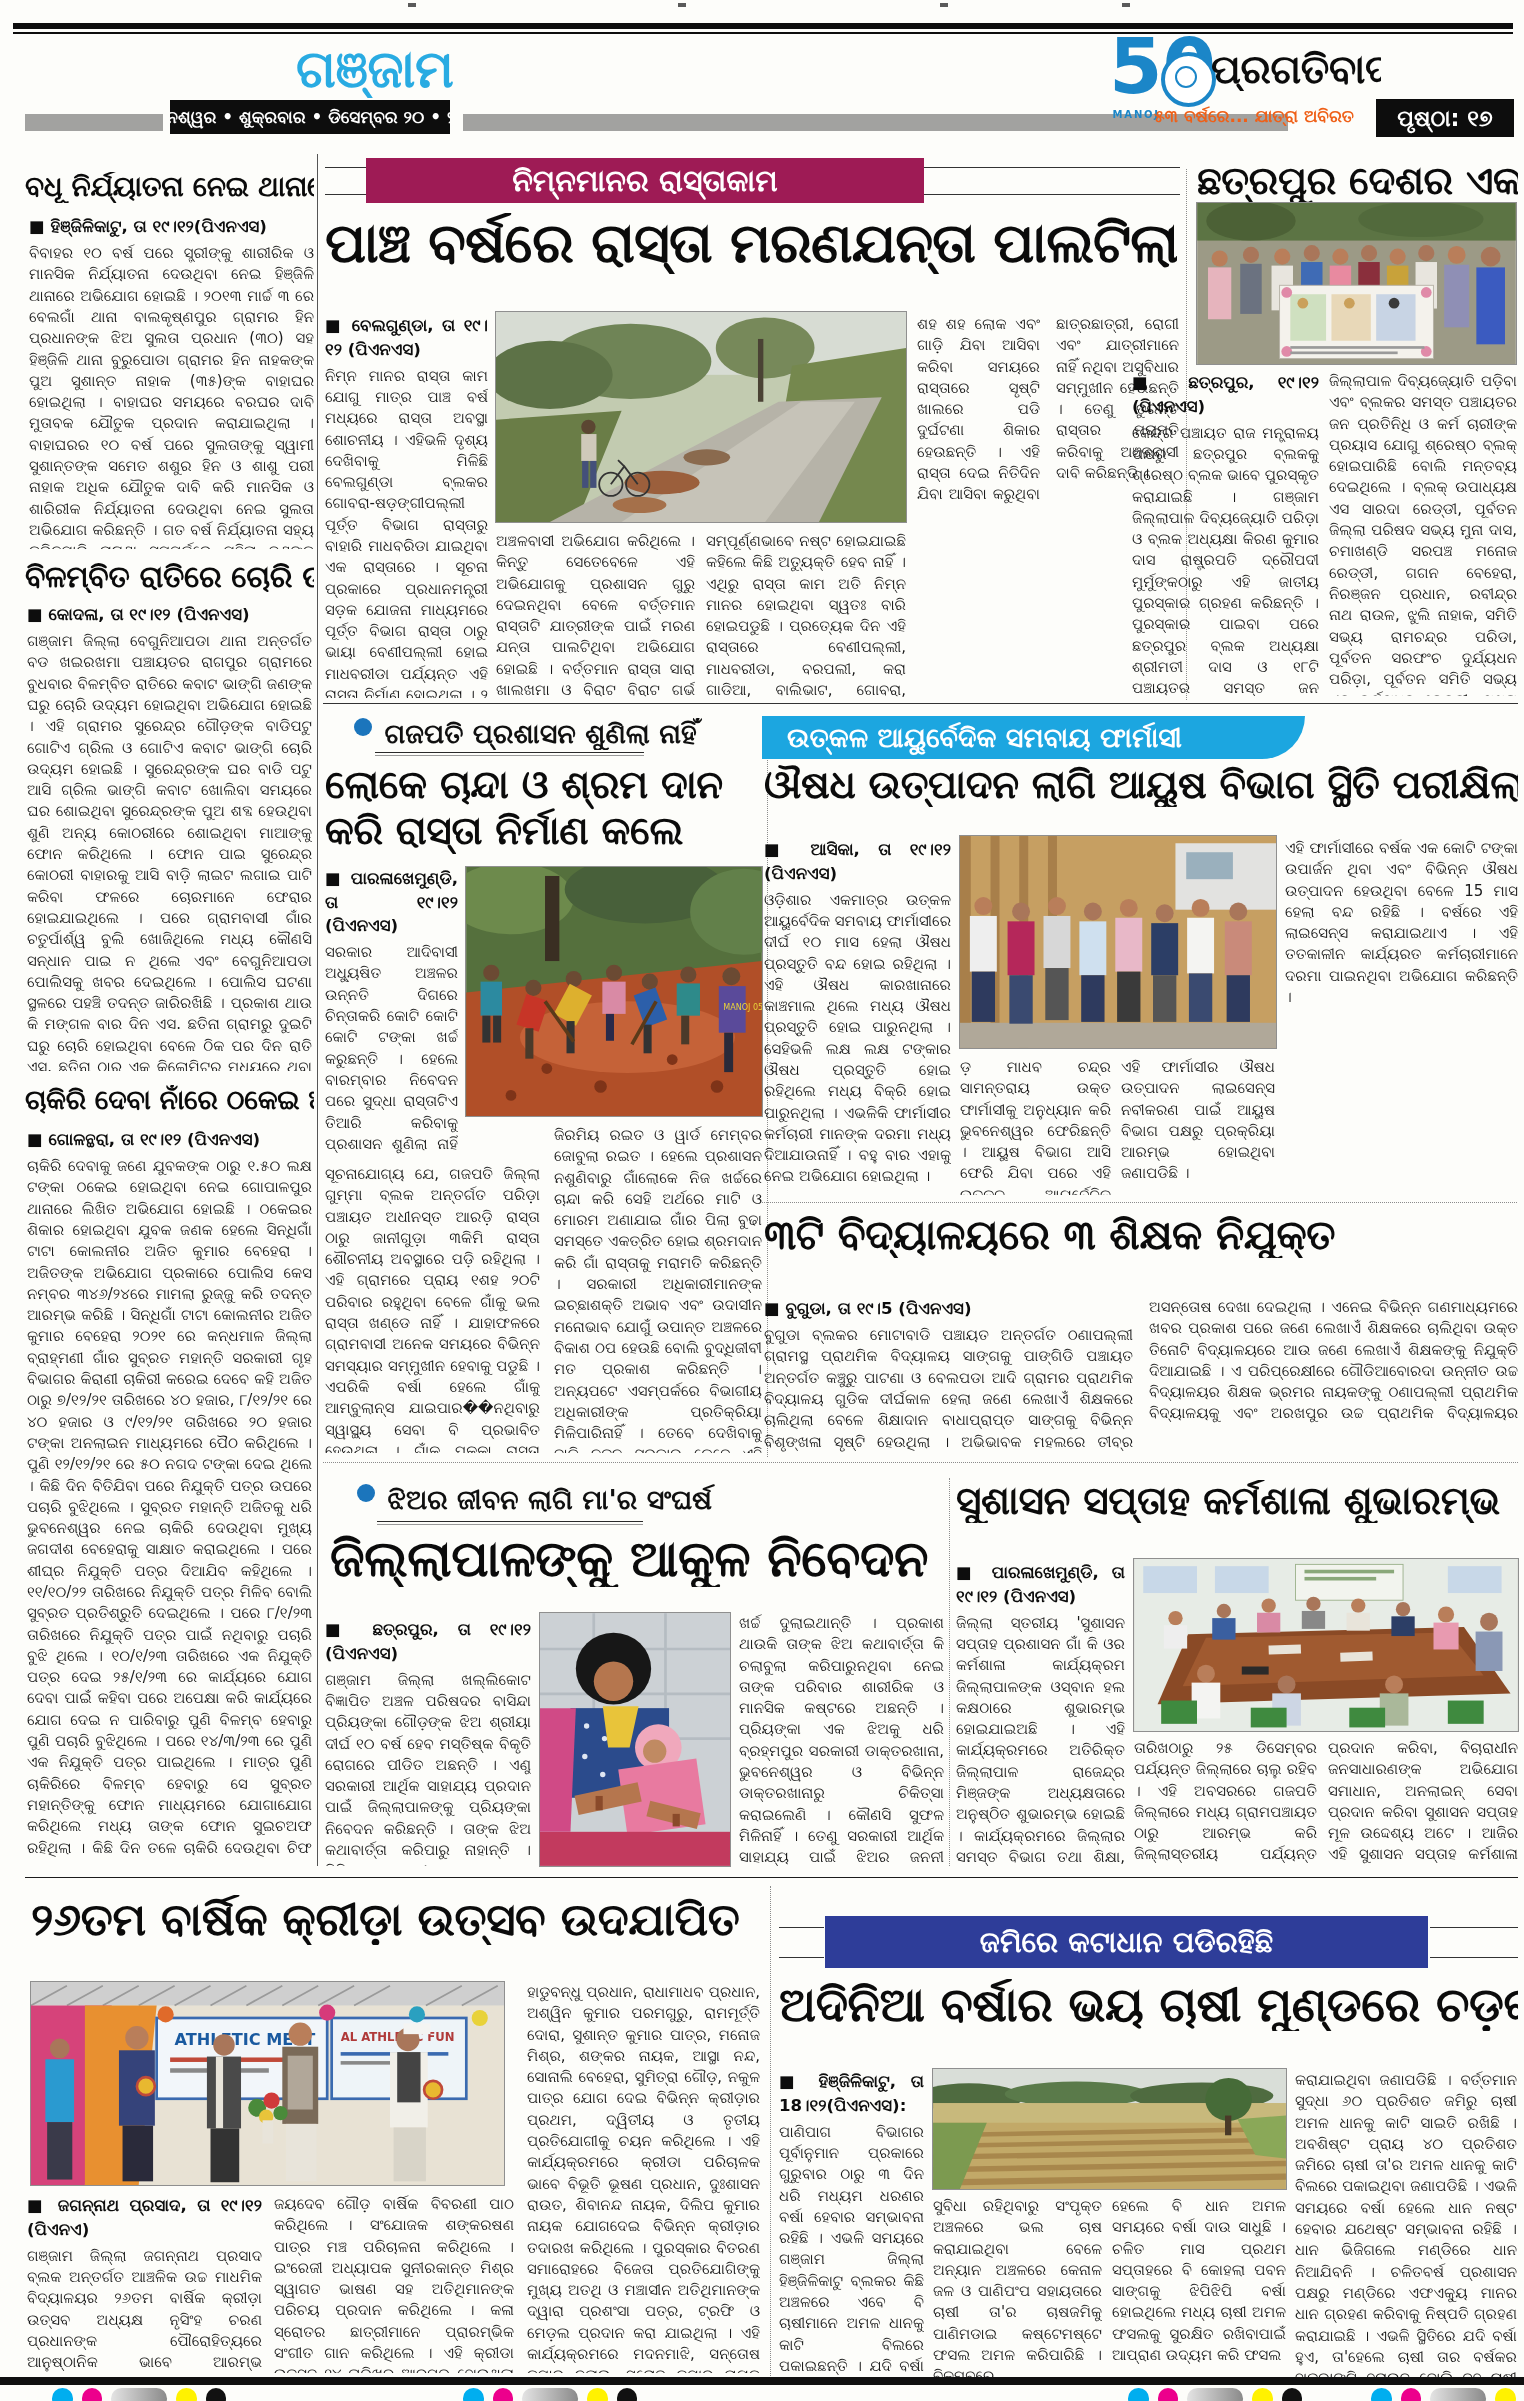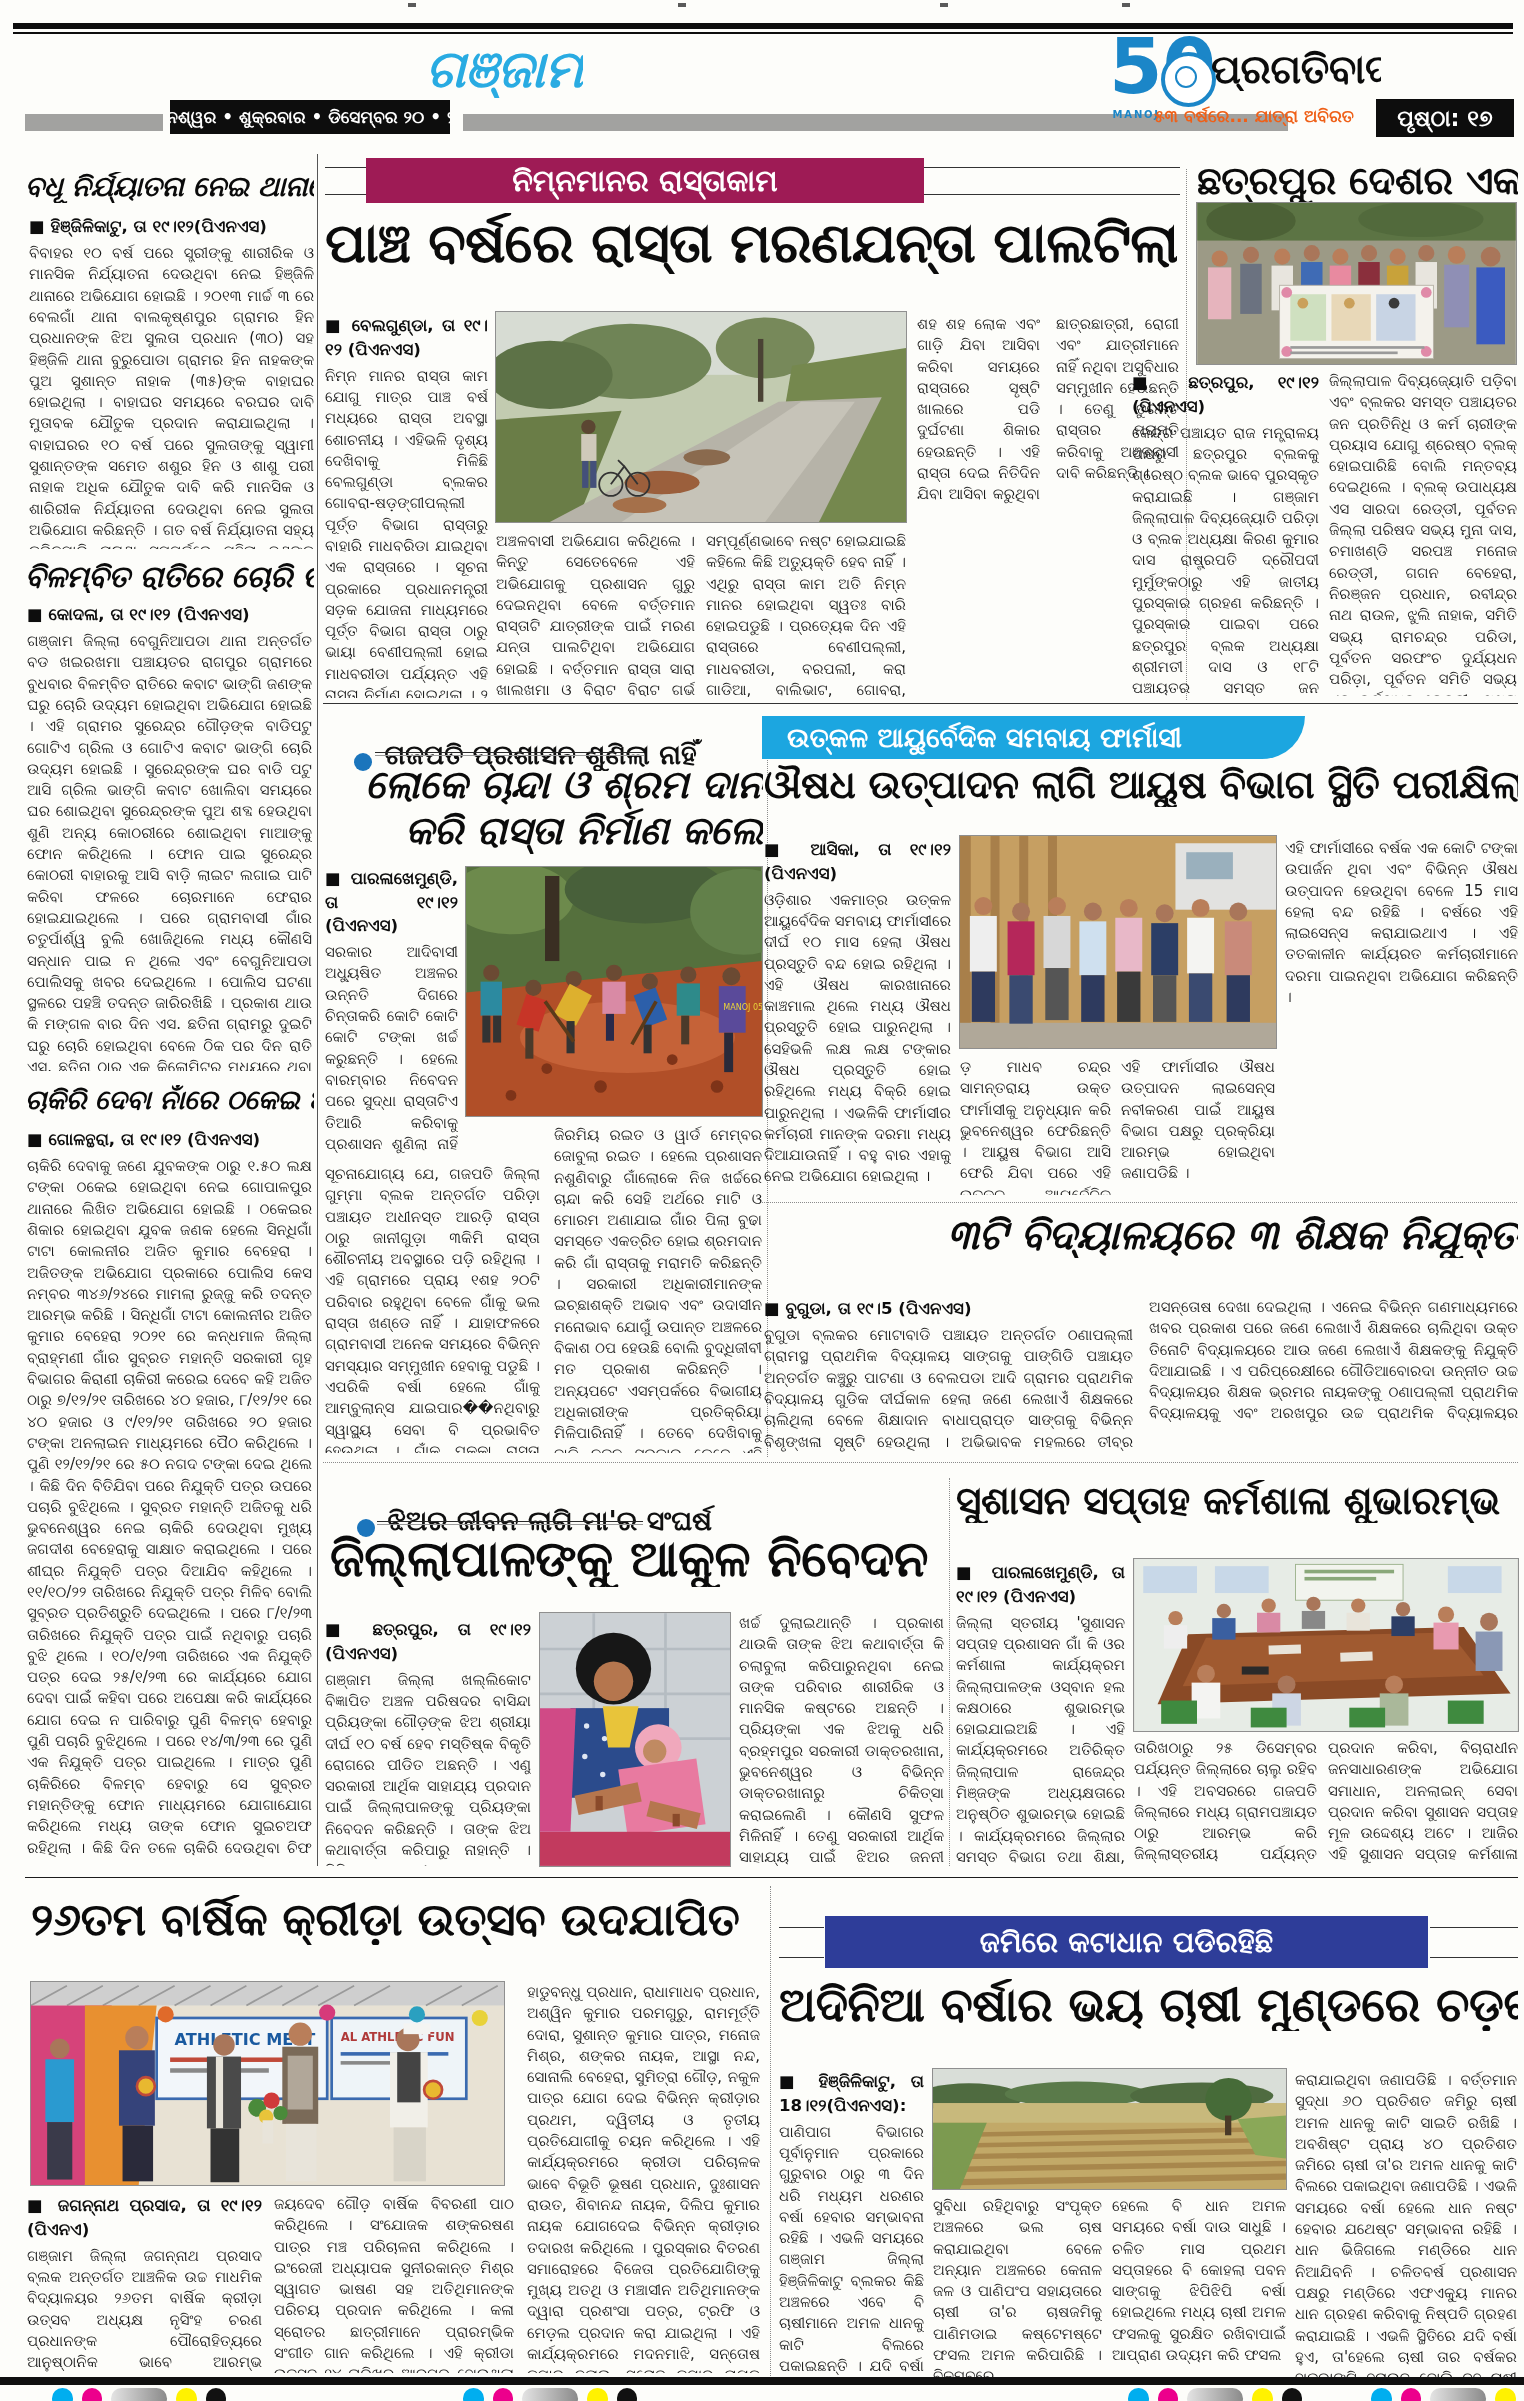--- a/index.html
+++ b/index.html
@@ -1,30 +1,30 @@
 <!DOCTYPE html>
 <html style="font-size:14.4px"><head>
 <meta charset="utf-8">
 <style>
   html,body{margin:0;padding:0;background:#d9d9d9;font-family:"DejaVu Sans",sans-serif;}
   #page{position:relative;width:1525px;height:2401px;margin:0 auto;background:#fdfdfa;overflow:hidden;color:#141414;}
   .abs{position:absolute;}
   .hl{font-weight:700;color:#0b0b0b;line-height:1.1;letter-spacing:-0.4px;overflow:hidden;white-space:nowrap;}
   .hl.wrap{white-space:normal;}
-  .center{text-align:right;font-style:italic;}
+  .center{text-align:left;}
   .bd{font-size:15px;line-height:1.42;color:#1a1a1a;text-align:justify;overflow:hidden;}
   .byline-block{display:block;font-weight:700;font-size:16.6px;margin-bottom:4.5px;color:#0d0d0d;}
   .cols2{column-count:2;column-gap:16px;}
   .vdot{border-left:1.8px dotted #8b8b8b;width:0;}
   .vsol{border-left:0.9px solid #555;width:0;}
   .hsol{border-top:1.8px solid #1c1c1c;height:0;}
   .hthin{border-top:1.3px solid #333;height:0;}
   .hdot{border-top:1.8px dotted #8b8b8b;height:0;}
   .kband{color:#ffffff;font-weight:700;display:flex;align-items:center;justify-content:center;overflow:hidden;white-space:nowrap;}
-  .kbul{display:flex;align-items:flex-end;gap:12.6px;font-weight:700;color:#101010;white-space:nowrap;overflow:hidden;margin-top:21px;}
+  .kbul{display:flex;align-items:flex-start;gap:12.6px;font-weight:700;color:#101010;white-space:nowrap;overflow:hidden;}
   .kbul .dot{flex:0 0 auto;width:18px;height:18px;border-radius:50%;background:#1b75bc;}
   .kunder{height:1.8px;border-top:1.8px solid #2a2a2a;border-bottom:0.9px solid #9a9a9a;}
   .photo{outline:0.9px solid #8f8f8f;background:#cfcfc8;overflow:hidden;}
   .photo svg{display:block;}
   .blackbox{background:#0d0d0d;color:#fff;display:flex;align-items:center;justify-content:center;font-weight:700;white-space:nowrap;overflow:hidden;}
   .graybar{background:#a2a2a0;}
   .reg{display:flex;align-items:center;gap:9px;}
   .reg i{width:20.6px;height:20.6px;border-radius:50%;display:block;}
   .reg .pill{width:56px;height:20.6px;border-radius:10.8px;background:linear-gradient(90deg,#e4e4e4,#8a8a8a);}
   .tinydot{width:8px;height:4.5px;background:#5a5a5a;}

